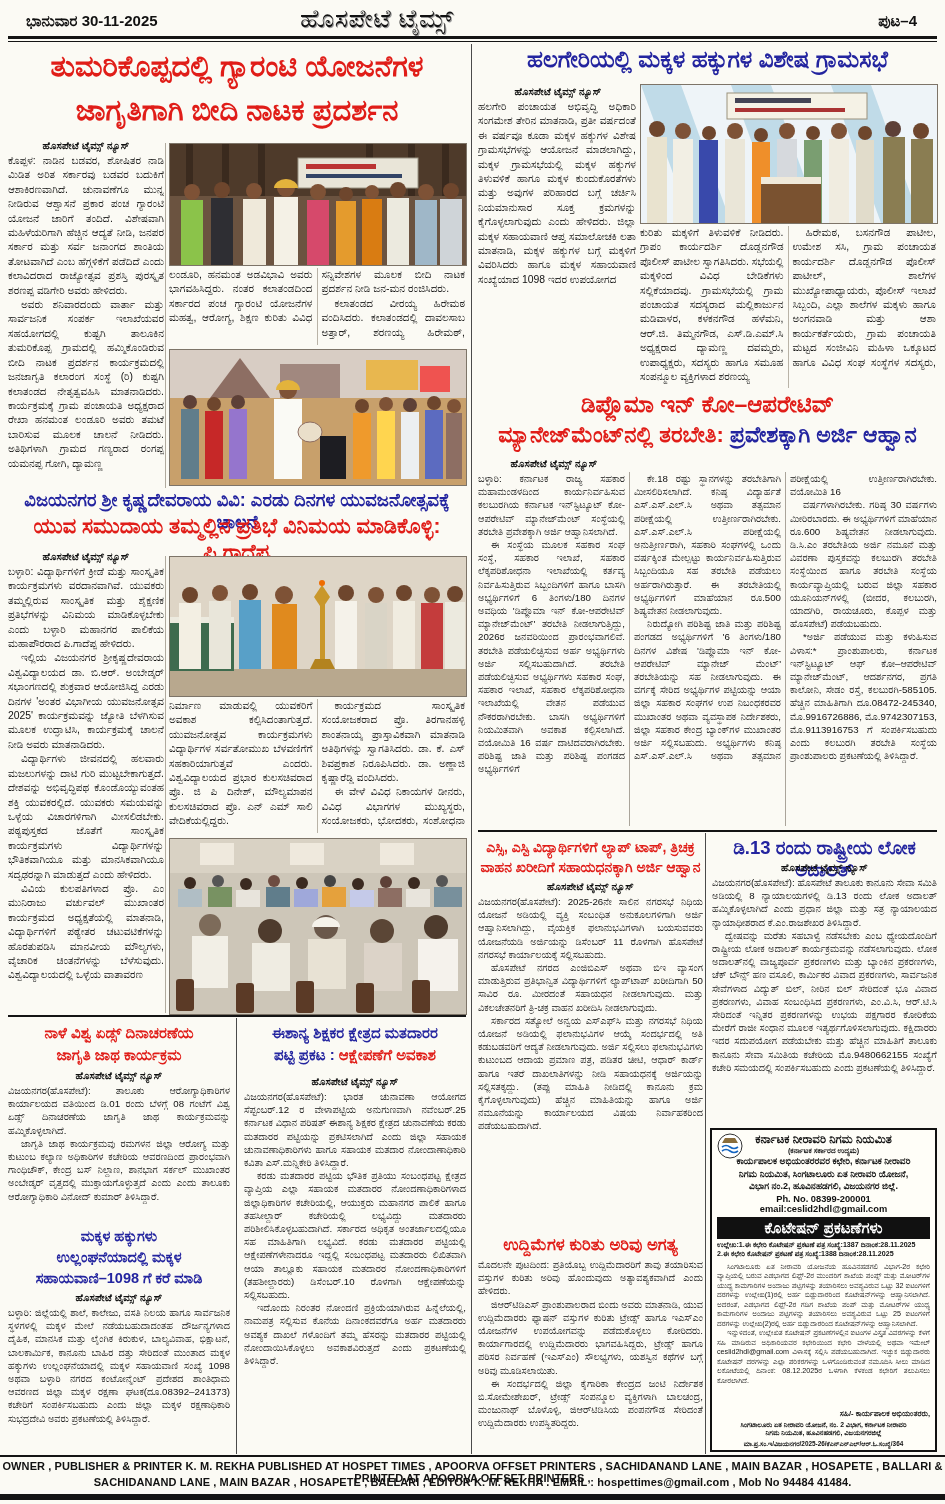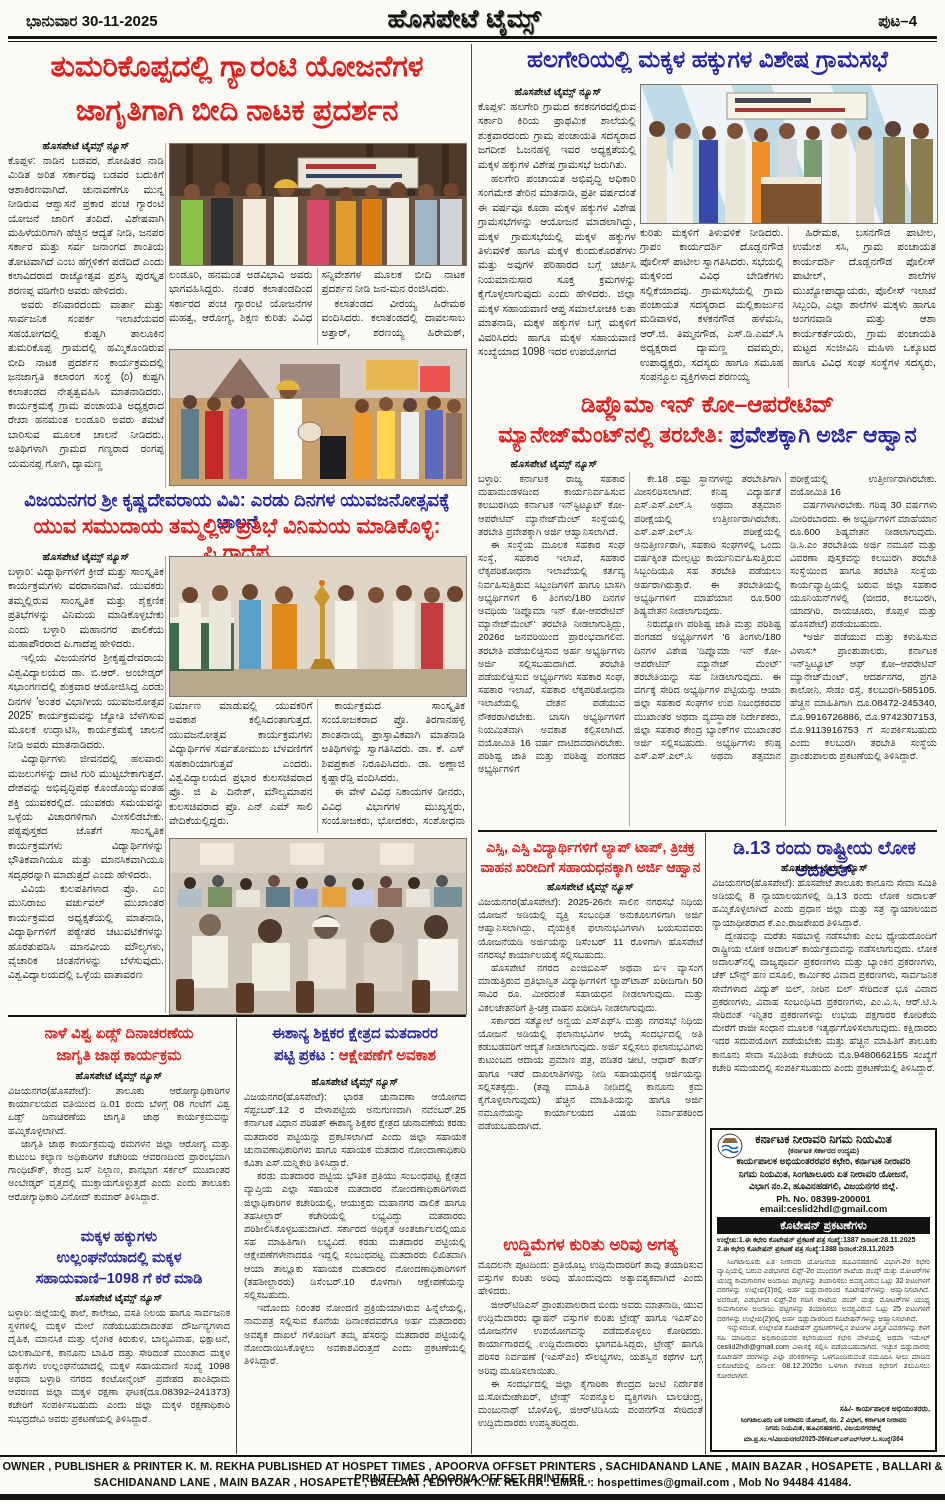--- a/index.html
+++ b/index.html
@@ -20,37 +20,37 @@
   .cols3{column-count:3;column-gap:9px;column-rule:1px solid #aaa49a;}
   .photo{position:absolute;border:1px solid #7d7468;background:#cfc8ba;overflow:hidden;}
   .photo svg{display:block;width:100%;height:100%;}
   .readbox{position:absolute;border:3px solid #111;display:flex;align-items:center;justify-content:center;
            font-weight:800;font-size:18.5px;background:#fbfaf4;}
   .adbox{position:absolute;border:2px solid #111;background:#fffef8;box-sizing:border-box;padding:3px 5px;}
   .adbox .org{font-weight:800;font-size:11.5px;text-align:center;}
   .adbox .sub{font-size:7.2px;text-align:center;font-weight:bold;}
   .adbox .addr{font-size:9px;font-weight:bold;text-align:center;line-height:12.5px;white-space:pre-line;}
   .adbox .phone{font-size:9.3px;font-weight:bold;text-align:center;margin-top:1px;}
-  .adbox .bar{background:#111;color:#fff;font-weight:bold;font-size:11px;text-align:center;
+  .adbox .bar{background:#111;color:#fff;font-weight:bold;font-size:15px;text-align:center;
               padding:2px 0;margin:3px 0 2px;}
   .adbox .ref{font-size:7.1px;font-weight:bold;line-height:9.6px;}
   .adbox .small{font-size:7.2px;line-height:9.5px;text-align:justify;overflow:hidden;height:146px;margin-top:2px;}
   .adbox .small p{margin:0;text-indent:10px;}
   .adbox .sign{font-size:7.6px;font-weight:bold;text-align:right;margin-top:1px;}
   .adbox .tail{font-size:6.8px;font-weight:bold;text-align:center;line-height:8.8px;white-space:pre-line;margin-top:2px;}
   .adbox .refno{font-size:6.4px;font-weight:bold;text-align:center;margin-top:2px;}
   .footer-line{position:absolute;width:945px;text-align:center;font-weight:bold;font-size:11px;letter-spacing:.1px;}
 </style>
 </head>
 <body>
 
 <div class="page">
 
   <div class="abs" style="left:26px;top:12px;font-weight:bold;font-size:15px;">ಭಾನುವಾರ 30-11-2025</div>
-  <div class="abs" style="left:292px;top:4px;width:345px;text-align:center;font-size:25px;font-weight:700;letter-spacing:.5px;text-shadow:1px 1px 0 #9a9a9a;">ಹೊಸಪೇಟೆ ಟೈಮ್ಸ್</div>
+  <div class="abs" style="left:300px;top:4px;width:345px;font-size:25px;font-weight:400;letter-spacing:.5px;text-shadow:1px 1px 0 #9a9a9a;">ಹೊಸಪೇಟೆ ಟೈಮ್ಸ್</div>
   <div class="abs" style="right:28px;top:12px;font-weight:bold;font-size:15px;">ಪುಟ–4</div>
   <div class="rule" style="left:8px;top:36px;width:929px;height:3px;"></div>
   <div class="rule" style="left:8px;top:41px;width:929px;height:1px;"></div>
 
   <div class="vrule" style="left:471px;top:44px;height:1410px;"></div>
   <div class="vrule" style="left:236px;top:1018px;height:436px;"></div>
   <div class="vrule" style="left:705px;top:833px;height:621px;"></div>
   <div class="vrule" style="left:165px;top:143px;height:345px;background:#b0aa9e;"></div>
   <div class="vrule" style="left:165px;top:556px;height:457px;background:#b0aa9e;"></div>
 
@@ -319,21 +319,20 @@
           <rect x="242" y="52" width="22" height="86" fill="#8a7d52"></rect>
         <circle cx="280" cy="46" r="8" fill="#6e462d"></circle>
           <rect x="270" y="54" width="22" height="84" fill="#8a7d52"></rect>
       </g>
       <rect x="120" y="96" width="60" height="42" fill="#7a5230"></rect>
         <rect x="120" y="92" width="60" height="7" fill="#efe9da"></rect>
     </svg>
   </div>
 
   <div class="abs bt" style="left:478px;top:100px;width:158px;height:290px;">
-    <p>ಕೊಪ್ಪಳ: ಹಲಗೇರಿ ಗ್ರಾಮದ ಕನಕನಗರದಲ್ಲಿರುವ ಸರ್ಕಾರಿ ಕಿರಿಯ ಪ್ರಾಥಮಿಕ ಶಾಲೆಯಲ್ಲಿ ಶುಕ್ರವಾರದಂದು ಗ್ರಾಮ ಪಂಚಾಯತಿ ಸದಸ್ಯರಾದ ಜಗದೀಶ ಓಜನಹಳ್ಳಿ ಇವರ ಅಧ್ಯಕ್ಷತೆಯಲ್ಲಿ ಮಕ್ಕಳ ಹಕ್ಕುಗಳ ವಿಶೇಷ ಗ್ರಾಮಸಭೆ ಜರುಗಿತು.</p>
     <p>ಹಲಗೇರಿ ಪಂಚಾಯತ ಅಭಿವೃದ್ಧಿ ಅಧಿಕಾರಿ ಸಂಗಮೇಶ ತೇರಿನ ಮಾತನಾಡಿ, ಪ್ರತೀ ವರ್ಷದಂತೆ ಈ ವರ್ಷವೂ ಕೂಡಾ ಮಕ್ಕಳ ಹಕ್ಕುಗಳ ವಿಶೇಷ ಗ್ರಾಮಸಭೆಗಳನ್ನು ಆಯೋಜನೆ ಮಾಡಲಾಗಿದ್ದು, ಮಕ್ಕಳ ಗ್ರಾಮಸಭೆಯಲ್ಲಿ ಮಕ್ಕಳ ಹಕ್ಕುಗಳ ತಿಳುವಳಿಕೆ ಹಾಗೂ ಮಕ್ಕಳ ಕುಂದುಕೊರತೆಗಳು ಮತ್ತು ಅವುಗಳ ಪರಿಹಾರದ ಬಗ್ಗೆ ಚರ್ಚಿಸಿ ನಿಯಮಾನುಸಾರ ಸೂಕ್ತ ಕ್ರಮಗಳನ್ನು ಕೈಗೊಳ್ಳಲಾಗುವುದು ಎಂದು ಹೇಳಿದರು. ಜಿಲ್ಲಾ ಮಕ್ಕಳ ಸಹಾಯವಾಣಿ ಆಪ್ತ ಸಮಾಲೋಚಕಿ ಲತಾ ಮಾತನಾಡಿ, ಮಕ್ಕಳ ಹಕ್ಕುಗಳ ಬಗ್ಗೆ ಮಕ್ಕಳಿಗೆ ವಿವರಿಸಿದರು ಹಾಗೂ ಮಕ್ಕಳ ಸಹಾಯವಾಣಿ ಸಂಖ್ಯೆಯಾದ 1098 ಇದರ ಉಪಯೋಗದ</p>
   </div>
   <div class="abs bt cols2" style="left:640px;top:226px;width:296px;height:162px;">
     <p>ಕುರಿತು ಮಕ್ಕಳಿಗೆ ತಿಳುವಳಿಕೆ ನೀಡಿದರು. ಗ್ರಾಪಂ ಕಾರ್ಯದರ್ಶಿ ದೊಡ್ಡನಗೌಡ ಪೊಲೀಸ್ ಪಾಟೀಲ ಸ್ವಾಗತಿಸಿದರು. ಸಭೆಯಲ್ಲಿ ಮಕ್ಕಳಿಂದ ವಿವಿಧ ಬೇಡಿಕೆಗಳು ಸಲ್ಲಿಕೆಯಾದವು. ಗ್ರಾಮಸಭೆಯಲ್ಲಿ ಗ್ರಾಮ ಪಂಚಾಯತ ಸದಸ್ಯರಾದ ಮಲ್ಲಿಕಾರ್ಜುನ ಮಡಿವಾಳರ, ಕಳಕನಗೌಡ ಹಳೆಮನಿ, ಆರ್.ಜಿ. ತಿಮ್ಮನಗೌಡ, ಎಸ್.ಡಿ.ಎಮ್.ಸಿ ಅಧ್ಯಕ್ಷರಾದ ದ್ಯಾಮಣ್ಣ ದವಮ್ಮರು, ಉಪಾಧ್ಯಕ್ಷರು, ಸದಸ್ಯರು ಹಾಗೂ ಸಮೂಹ ಸಂಪನ್ಮೂಲ ವ್ಯಕ್ತಿಗಳಾದ ಶರಣಯ್ಯ</p>
     <p>ಹಿರೇಮಠ, ಬಸನಗೌಡ ಪಾಟೀಲ, ಉಮೇಶ ಸಸಿ, ಗ್ರಾಮ ಪಂಚಾಯತ ಕಾರ್ಯದರ್ಶಿ ದೊಡ್ಡನಗೌಡ ಪೊಲೀಸ್ ಪಾಟೀಲ್, ಶಾಲೆಗಳ ಮುಖ್ಯೋಪಾಧ್ಯಾಯರು, ಪೊಲೀಸ್ ಇಲಾಖೆ ಸಿಬ್ಬಂದಿ, ಎಲ್ಲಾ ಶಾಲೆಗಳ ಮಕ್ಕಳು ಹಾಗೂ ಅಂಗನವಾಡಿ ಮತ್ತು ಆಶಾ ಕಾರ್ಯಕರ್ತೆಯರು, ಗ್ರಾಮ ಪಂಚಾಯತಿ ಮಟ್ಟದ ಸಂಜೀವಿನಿ ಮಹಿಳಾ ಒಕ್ಕೂಟದ ಹಾಗೂ ವಿವಿಧ ಸಂಘ ಸಂಸ್ಥೆಗಳ ಸದಸ್ಯರು, ಪದಾಧಿಕಾರಿಗಳು, ಗ್ರಾಮ ಪಂಚಾಯತಿ ಸಿಬ್ಬಂದಿಗಳು ಹಾಜರಿದ್ದರು.</p>
   </div>
 
   <div class="abs hl red" style="left:478px;top:390px;width:459px;font-size:23px;line-height:28px;">ಡಿಪ್ಲೊಮಾ ಇನ್ ಕೋ–ಆಪರೇಟಿವ್</div>
   <div class="abs hl" style="left:478px;top:420px;width:459px;font-size:22px;line-height:30px;">
     <span class="red">ಮ್ಯಾನೇಜ್‌ಮೆಂಟ್‌ನಲ್ಲಿ ತರಬೇತಿ: </span><span class="blue">ಪ್ರವೇಶಕ್ಕಾಗಿ ಅರ್ಜಿ ಆಹ್ವಾನ</span>

